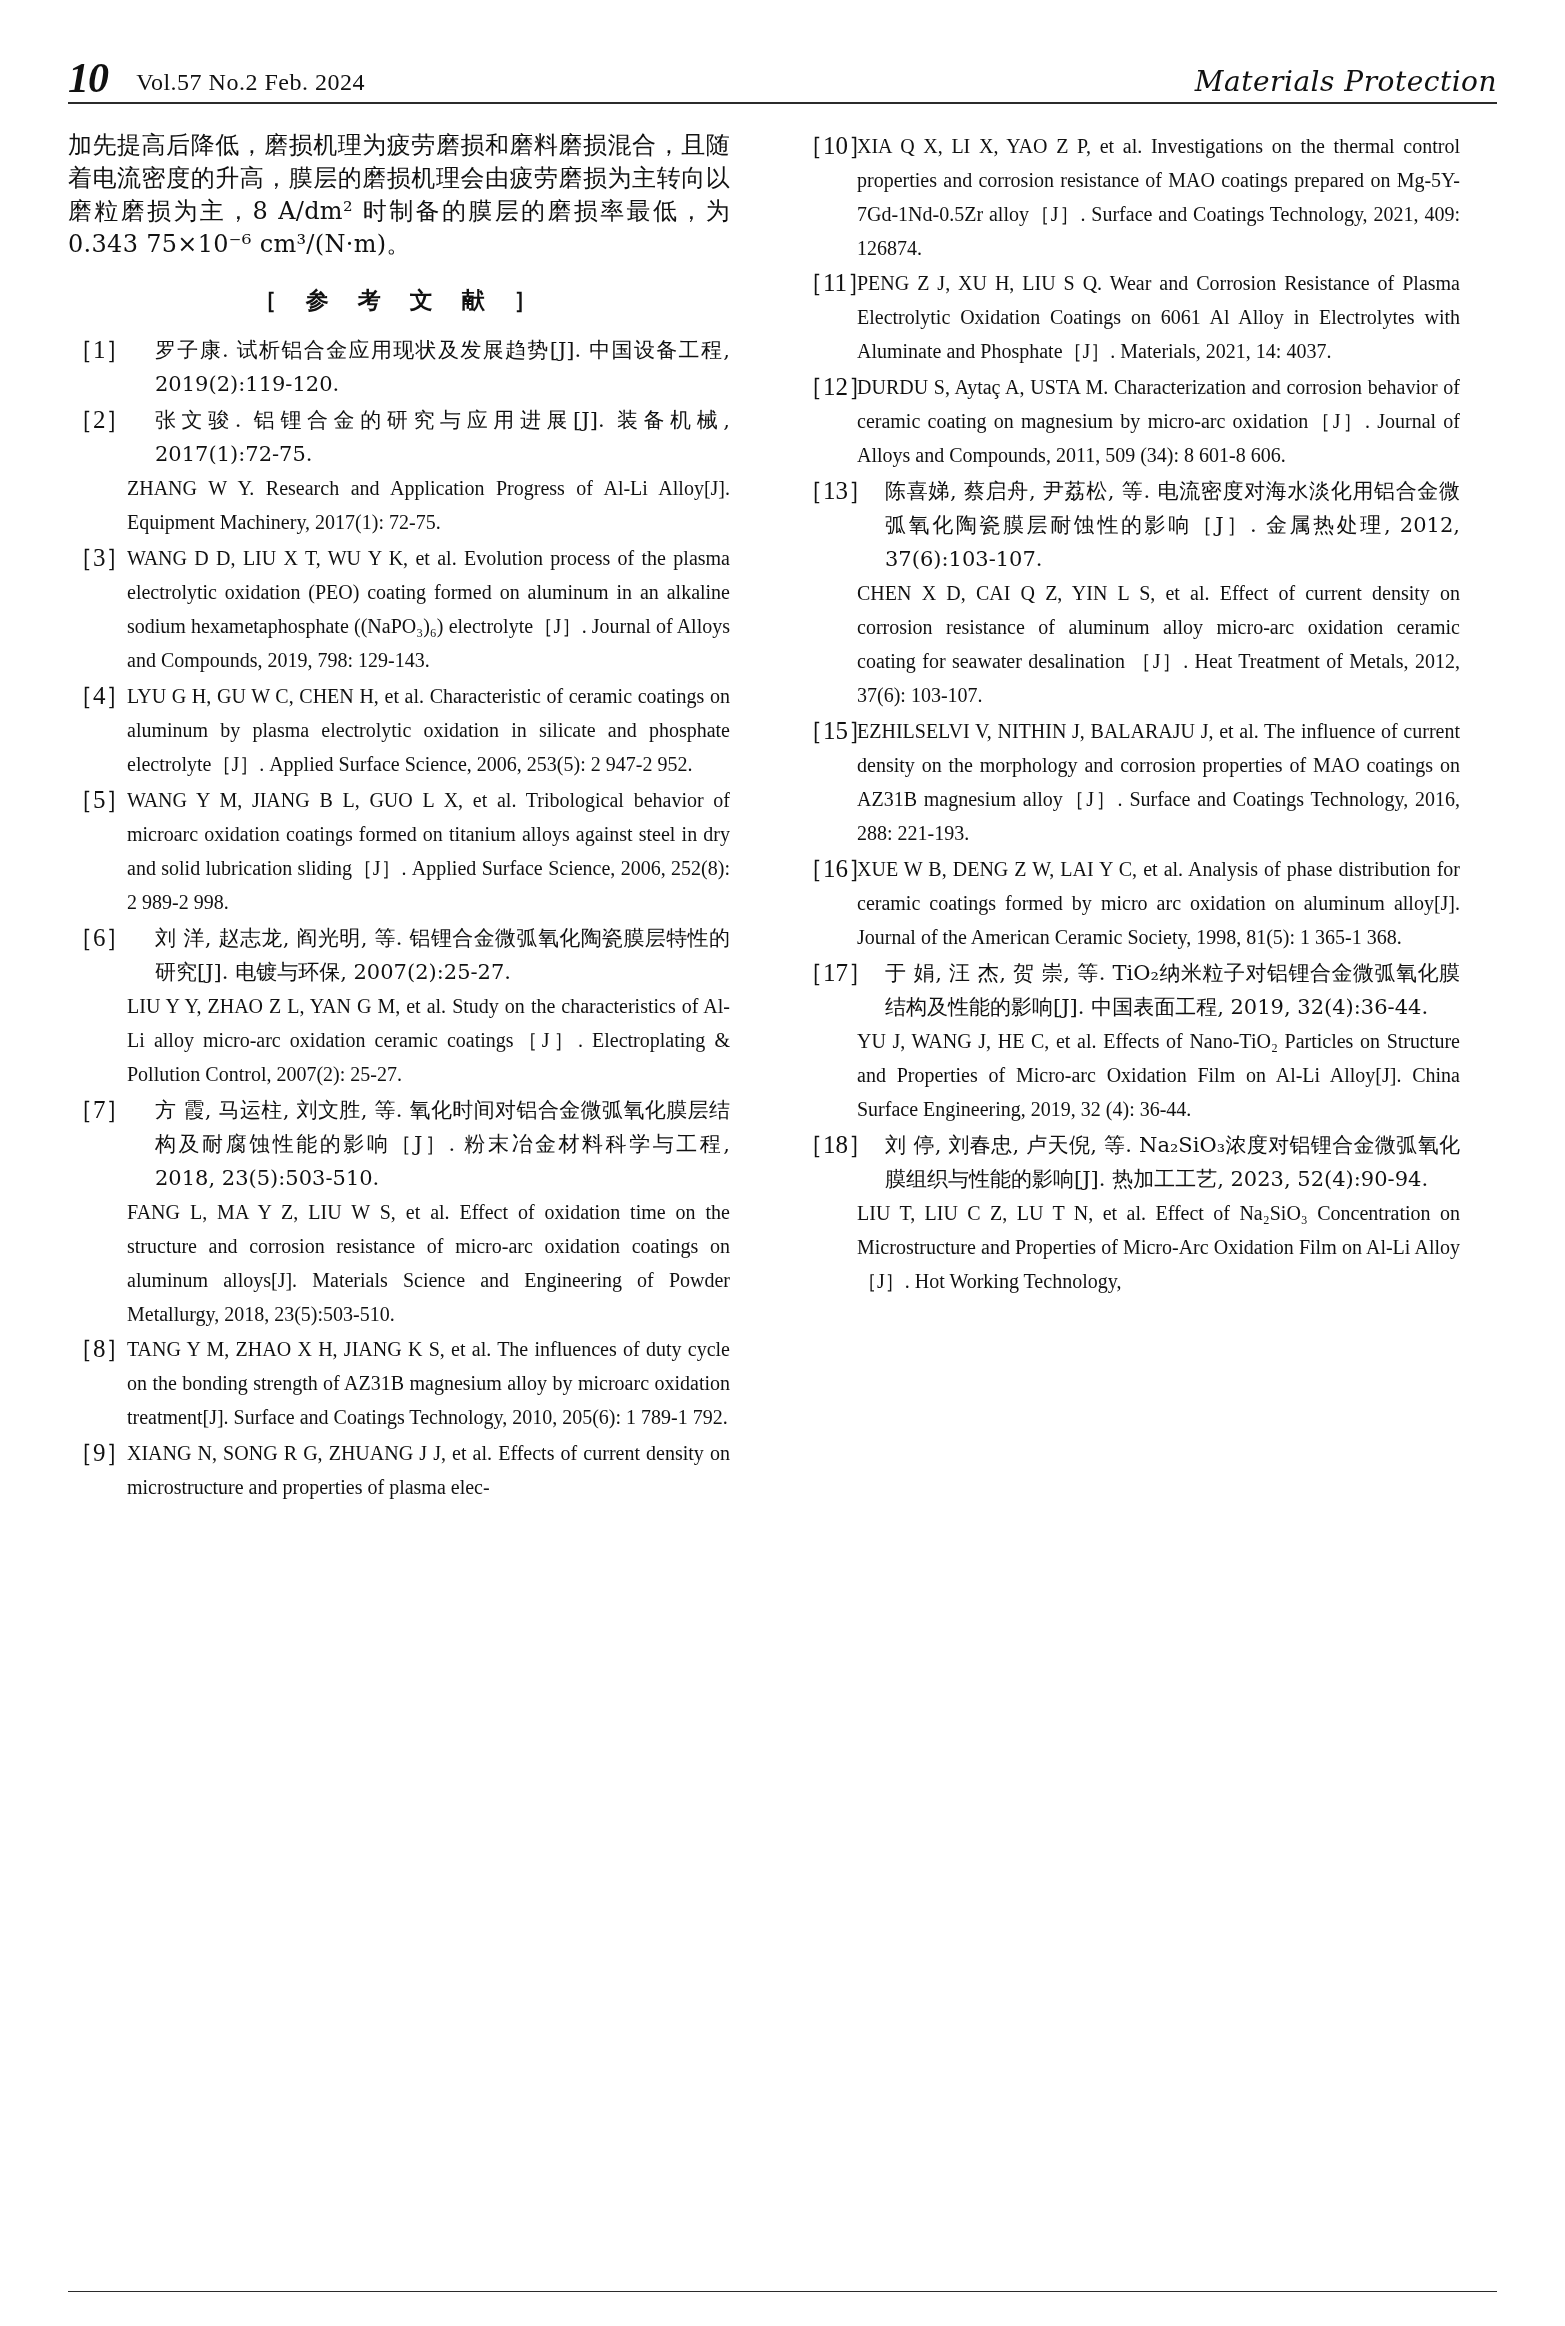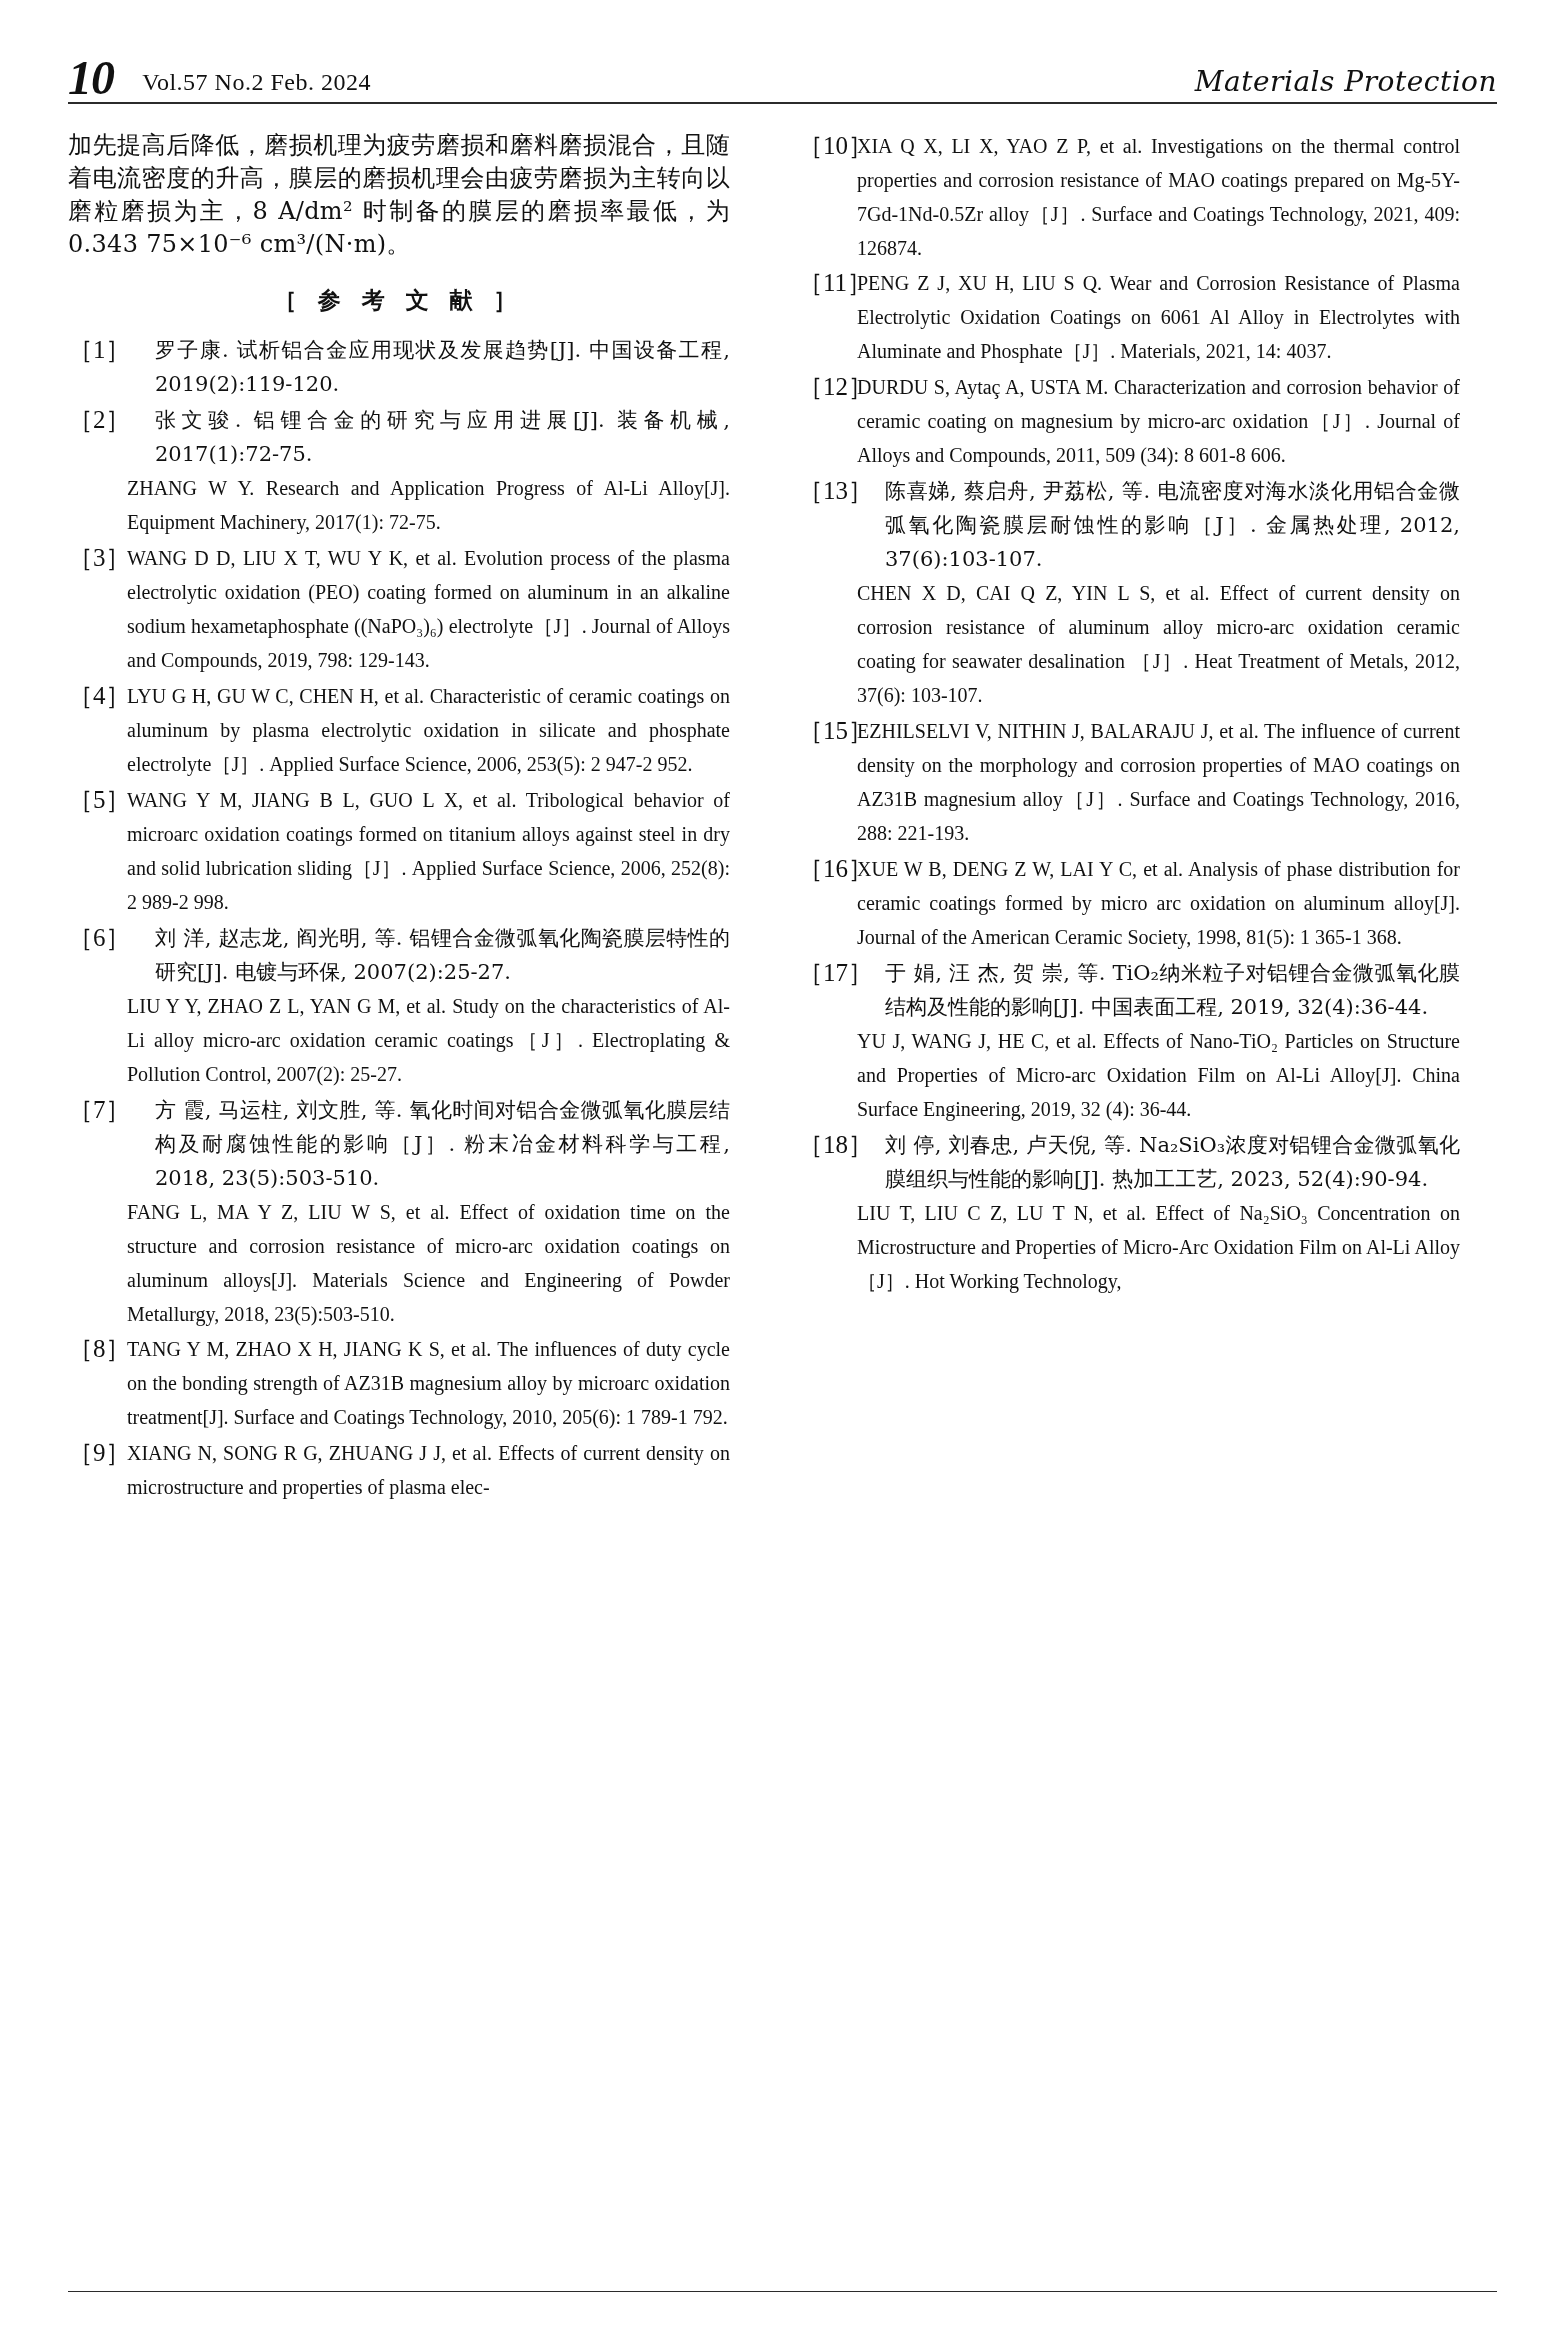--- a/index.html
+++ b/index.html
@@ -21,21 +21,21 @@
     position:relative;
     height:57px;
     border-bottom:2.4px solid #2b2b2b;
     display:flex;
     align-items:flex-end;
   }
   .pagenum{
     font-family:"Liberation Serif", serif;
     font-weight:bold;
     font-style:italic;
-    font-size:48px;
+    font-size:42px;
     line-height:44px;
     letter-spacing:-0.9px;
     margin-right:28px;
     position:relative;
     top:-1.9px;
   }
   .issue{
     font-size:24px;
     letter-spacing:0.5px;
     position:relative;
@@ -67,21 +67,21 @@
     font-family:"DejaVu Serif","Liberation Serif",serif;
     font-size:24px;
     line-height:33px;
     text-align:justify;
     letter-spacing:0.3px;
     margin:0 0 5.7px 0;
   }
 
   .refs-title{
     text-align:center;
-    font-family:Liberation Serif, serif;
+    font-family:Liberation Mono, monospace;
     font-weight:bold;
     font-size:23px;
     letter-spacing:7.6px;
     margin:24.6px 0 17px 0;
   }
   .ref{
     display:flex;
     margin-bottom:1.9px;
   }
   .ref-num{

